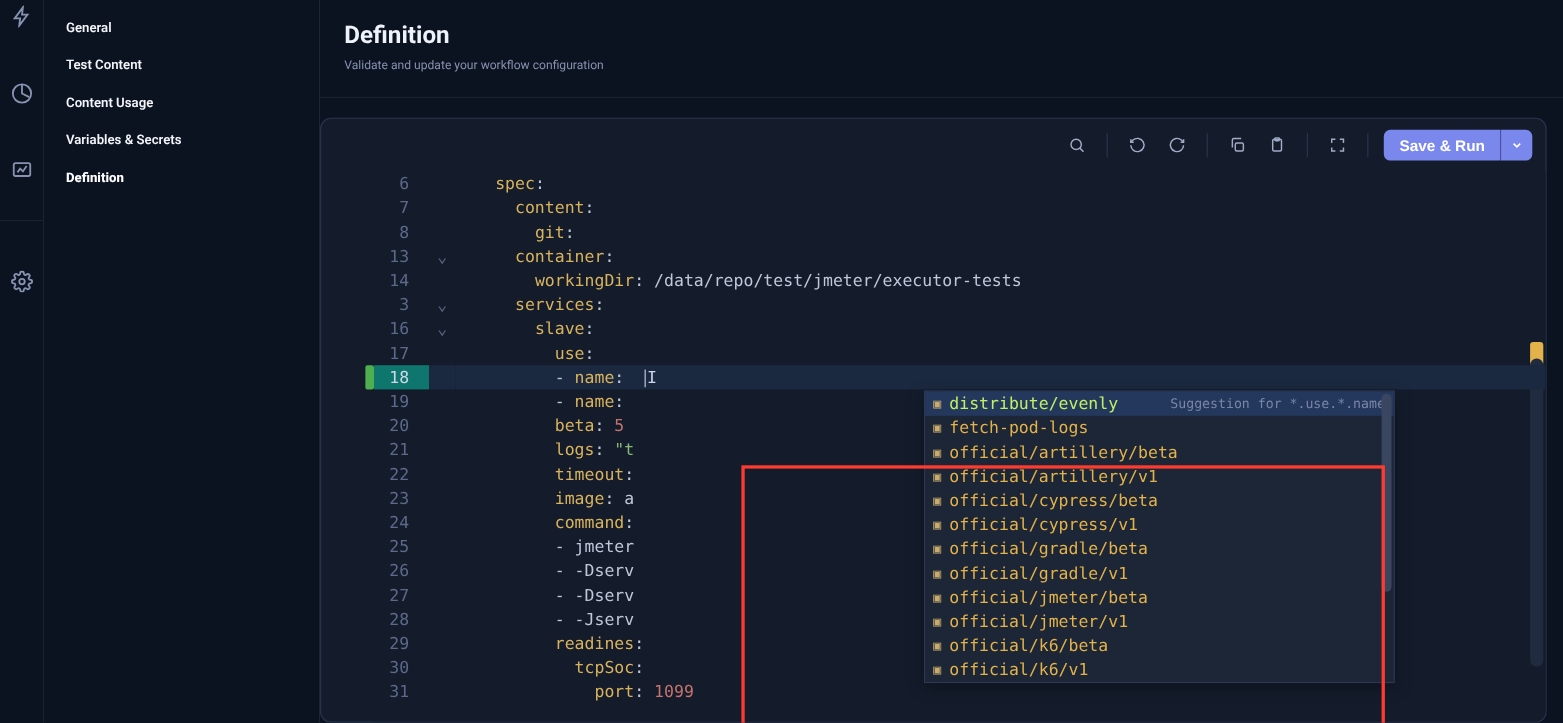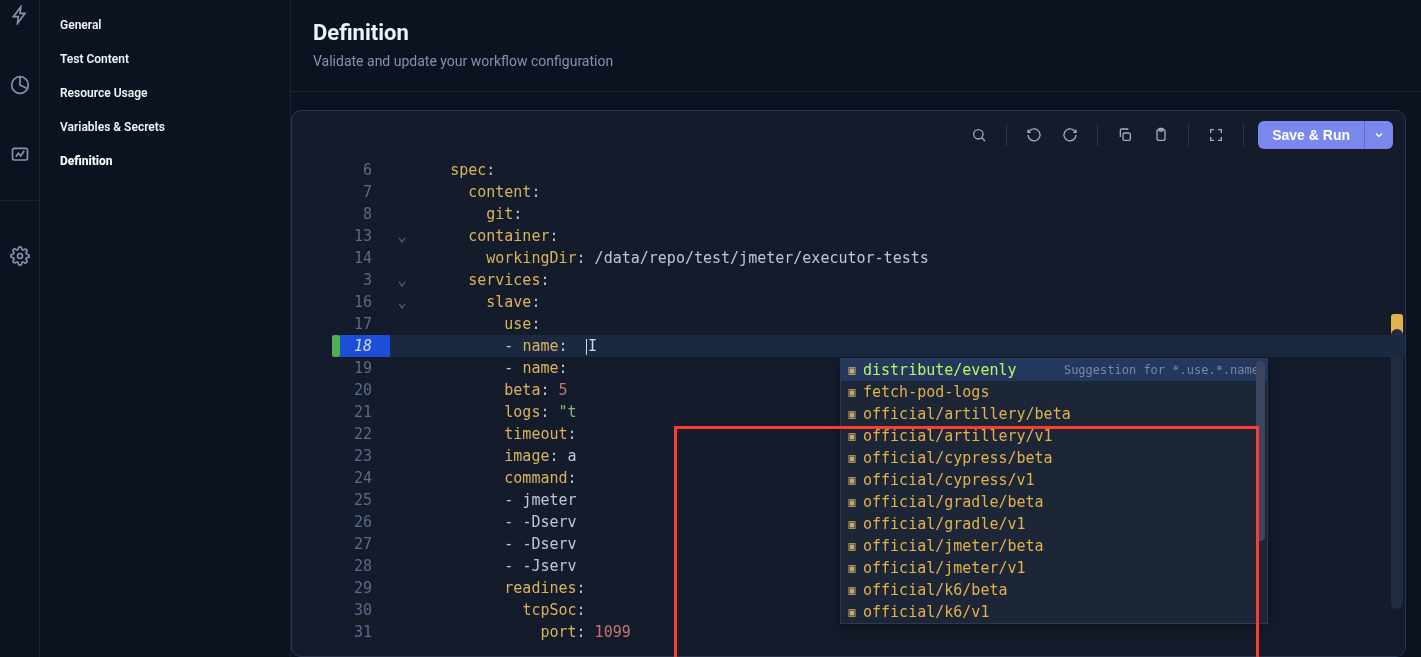--- a/index.html
+++ b/index.html
@@ -56,21 +56,21 @@
     flex: 1;
     border-left: 1px solid #1c2533;
     display: flex;
     flex-direction: column;
   }
   .header {
     padding: 20px 22px 22px 22px;
     border-bottom: 1px solid #1c2533;
   }
   .header h1 { font-size: 22px; font-weight: 700; color: #eef2f9; }
-  .header p  { font-size: 14px; color: #8692b0; margin-top: 8px; }
+  .header p  { font-size: 11px; color: #8692b0; margin-top: 8px; }
   .editor-wrap {
     padding: 18px 15px 0 0;
     flex:1;
   }
   .editor-panel {
     background: #141c2c;
     border: 1px solid #2a3650;
     border-radius: 10px;
     height: 100%;
     position: relative;
@@ -115,21 +115,21 @@
   .code-inner { position:relative; }
   .line { display:flex; height:22px; white-space:pre; }
   .gutter-mark { width:8px; }
   .gutter-mark.changed { background:#4fae4f; border-radius:2px; }
   .gutter-num {
     width: 50px; text-align:right; padding-right:18px;
     color:#5b698a; user-select:none;
   }
   .gutter-fold { width:24px; color:#5b698a; text-align:center; }
   .code { flex:1; }
-  .line.active .gutter-num { color:#cfd6e7; background:#1d4ed8;font-style:italic; }
+  .line.active .gutter-num { color:#cfd6e7; background:#0f766e; }
   .line.active .gutter-fold { background:#1b2940; }
   .line.active .code { background:#1b2940; }
   
   .kw { color:#d9b35c; }
   .op { color:#c0c7d8; }
   .str { color:#8ab977; }
   .num { color:#c5736d; }
   .cursor-bar {
     display:inline-block; width:1px; height:16px; background:#cfd6e7; vertical-align:middle;
   }
@@ -197,21 +197,21 @@
     <svg width="20" height="20" viewBox="0 0 24 24" fill="none" stroke="currentColor" stroke-width="2">
         <circle cx="12" cy="12" r="3"></circle>
         <path d="M19.4 15a1.7 1.7 0 0 0 .34 1.87l.06.06a2 2 0 1 1-2.83 2.83l-.06-.06a1.7 1.7 0 0 0-1.87-.34 1.7 1.7 0 0 0-1 1.56V21a2 2 0 1 1-4 0v-.09a1.7 1.7 0 0 0-1-1.56 1.7 1.7 0 0 0-1.87.34l-.06.06a2 2 0 1 1-2.83-2.83l.06-.06a1.7 1.7 0 0 0 .34-1.87 1.7 1.7 0 0 0-1.56-1H3a2 2 0 1 1 0-4h.09a1.7 1.7 0 0 0 1.56-1 1.7 1.7 0 0 0-.34-1.87l-.06-.06A2 2 0 1 1 7.08 4.25l.06.06a1.7 1.7 0 0 0 1.87.34H9a1.7 1.7 0 0 0 1-1.56V3a2 2 0 1 1 4 0v.09a1.7 1.7 0 0 0 1 1.56 1.7 1.7 0 0 0 1.87-.34l.06-.06a2 2 0 1 1 2.83 2.83l-.06.06a1.7 1.7 0 0 0-.34 1.87V9a1.7 1.7 0 0 0 1.56 1H21a2 2 0 1 1 0 4h-.09a1.7 1.7 0 0 0-1.56 1z"></path>
       </svg>
   </div>
 </div>
 
 <div class="sidebar" id="sidebar">
     <div class="sidebar-item">General</div>
     <div class="sidebar-item">Test Content</div>
-    <div class="sidebar-item">Resource Usage</div>
+    <div class="sidebar-item">Content Usage</div>
     <div class="sidebar-item">Variables &amp; Secrets</div>
     <div class="sidebar-item active">Definition</div>
   </div>
 
 <div class="main">
   <div class="header">
     <h1>Definition</h1>
     <p>Validate and update your workflow configuration</p>
   </div>
 

